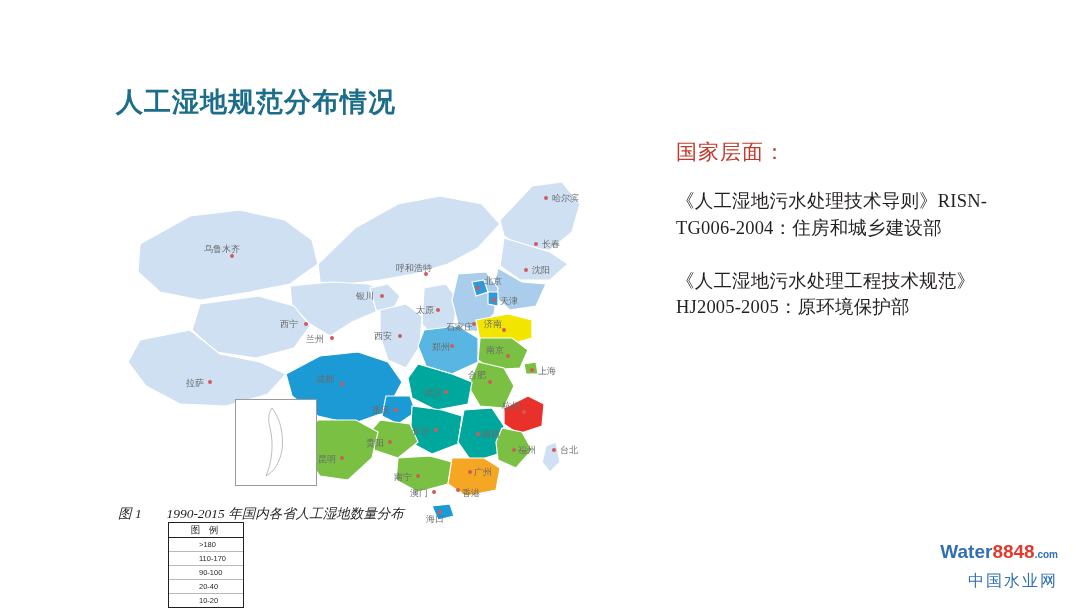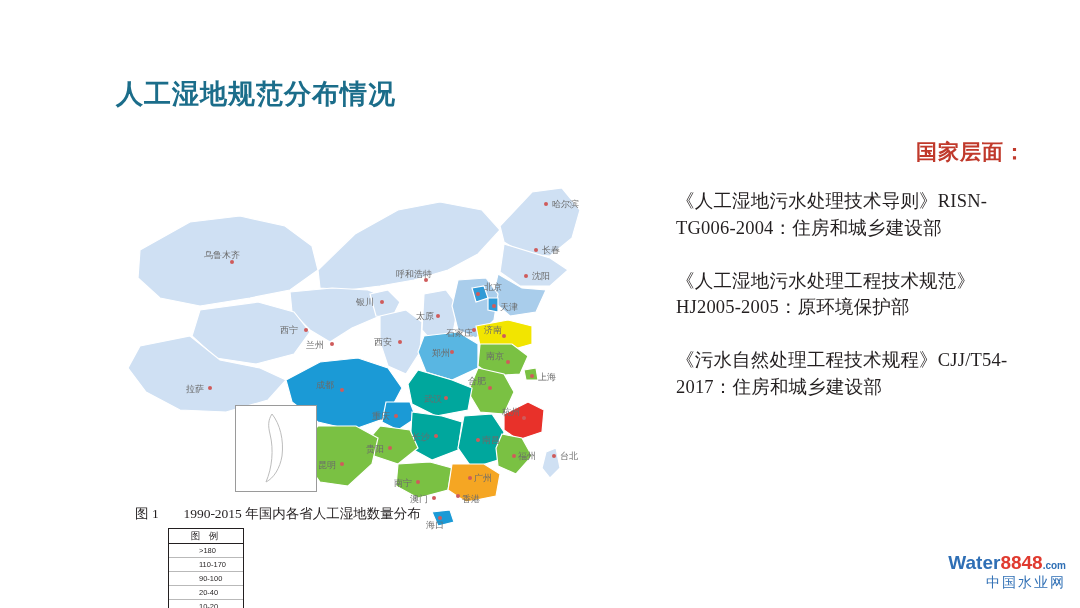--- a/index.html
+++ b/index.html
@@ -19,49 +19,50 @@
     left: 0; top: 0;
     width: 1080px;
     height: 608px;
     background: #ffffff;
   }
 
   
   .slide-title {
     position: absolute;
     left: 116px;
-    top: 76px;
+    top: 84px;
     font-family: "Liberation Sans", sans-serif;
     font-size: 27px;
     font-weight: bold;
     color: #1b6d8a;
     letter-spacing: 1px;
     white-space: nowrap;
   }
 
   
   .map-wrap {
     position: absolute;
     left: 80px;
-    top: 130px;
+    top: 124px;
     width: 560px;
     height: 400px;
   }
   .map-svg {
     position: absolute;
     left: 0; top: 0;
   }
   .map-caption {
     position: absolute;
-    left: 135px;
+    left: 118px;
     top: 505px;
     font-family: "Liberation Serif", serif;
     font-size: 13.5px;
     color: #231f20;
     white-space: nowrap;
+    font-style: italic;
   }
   .map-caption .fignum {
     font-weight: normal;
   }
   .map-caption .gap {
     display: inline-block;
     width: 18px;
   }
 
   
@@ -119,63 +120,62 @@
   
   .right-col {
     position: absolute;
     left: 676px;
     top: 138px;
     width: 350px;
   }
   .rc-heading {
     font-family: "Liberation Serif", serif;
     font-size: 21px;
-    font-weight: bold;
+    font-weight: normal;
     color: #c0392b;
     letter-spacing: 1px;
     margin-bottom: 22px;
-    text-align: right;
   }
   .rc-block {
     font-family: "Liberation Serif", serif;
     font-size: 18.5px;
     line-height: 1.45;
     color: #231f20;
     margin-bottom: 26px;
     letter-spacing: 0.2px;
   }
 
   
   .watermark {
     position: absolute;
-    right: 14px;
+    right: 22px;
     bottom: 18px;
     text-align: right;
     line-height: 1.1;
   }
   .wm-line1 {
     font-family: "Liberation Sans", sans-serif;
     font-size: 19px;
     font-weight: bold;
     color: #2f6fb5;
     letter-spacing: 0px;
   }
   .wm-line1 .num {
     color: #e03a2f;
   }
   .wm-line1 .dotcom {
     font-size: 10px;
     color: #2f6fb5;
   }
   .wm-line2 {
     font-family: Liberation Serif, serif;
-    font-size: 14px;
+    font-size: 16px;
     color: #2f6fb5;
     letter-spacing: 2px;
-    margin-top: 1px;
+    margin-top: 10px;
   }
 
   
   .city-label {
     font-family: "Liberation Sans", sans-serif;
     font-size: 9px;
     fill: #6b6b6b;
   }
   .city-dot {
     fill: #cf5b5b;
@@ -365,21 +365,20 @@
   <div class="map-caption">
     <span class="fignum">图 1</span>
     <span class="gap"></span>
     <span>1990-2015 年国内各省人工湿地数量分布</span>
   </div>
 
   <div class="right-col">
     <div class="rc-heading">国家层面：</div>
     <div class="rc-block">《人工湿地污水处理技术导则》RISN-TG006-2004：住房和城乡建设部</div>
     <div class="rc-block">《人工湿地污水处理工程技术规范》HJ2005-2005：原环境保护部</div>
-    <div class="rc-block">《污水自然处理工程技术规程》CJJ/T54-2017：住房和城乡建设部</div>
   </div>
 
   <div class="watermark">
     <div class="wm-line1">
       <span>Water</span><span class="num">8848</span><span class="dotcom">.com</span>
     </div>
     <div class="wm-line2">中国水业网</div>
   </div>
 
 </div>

